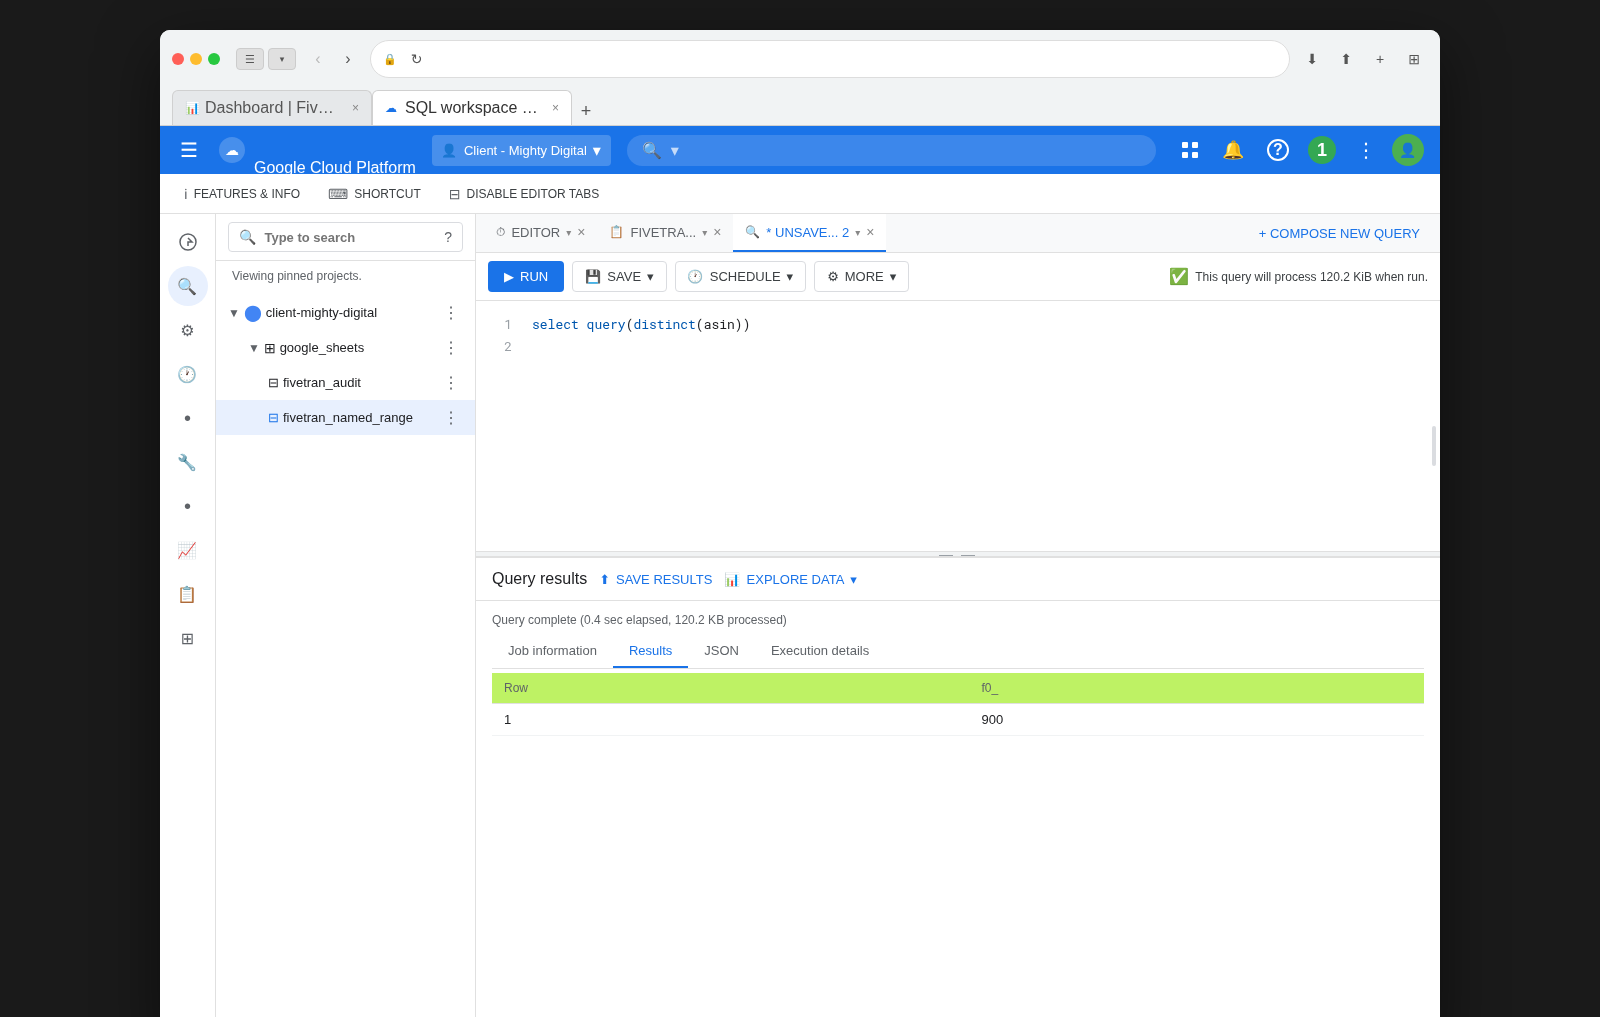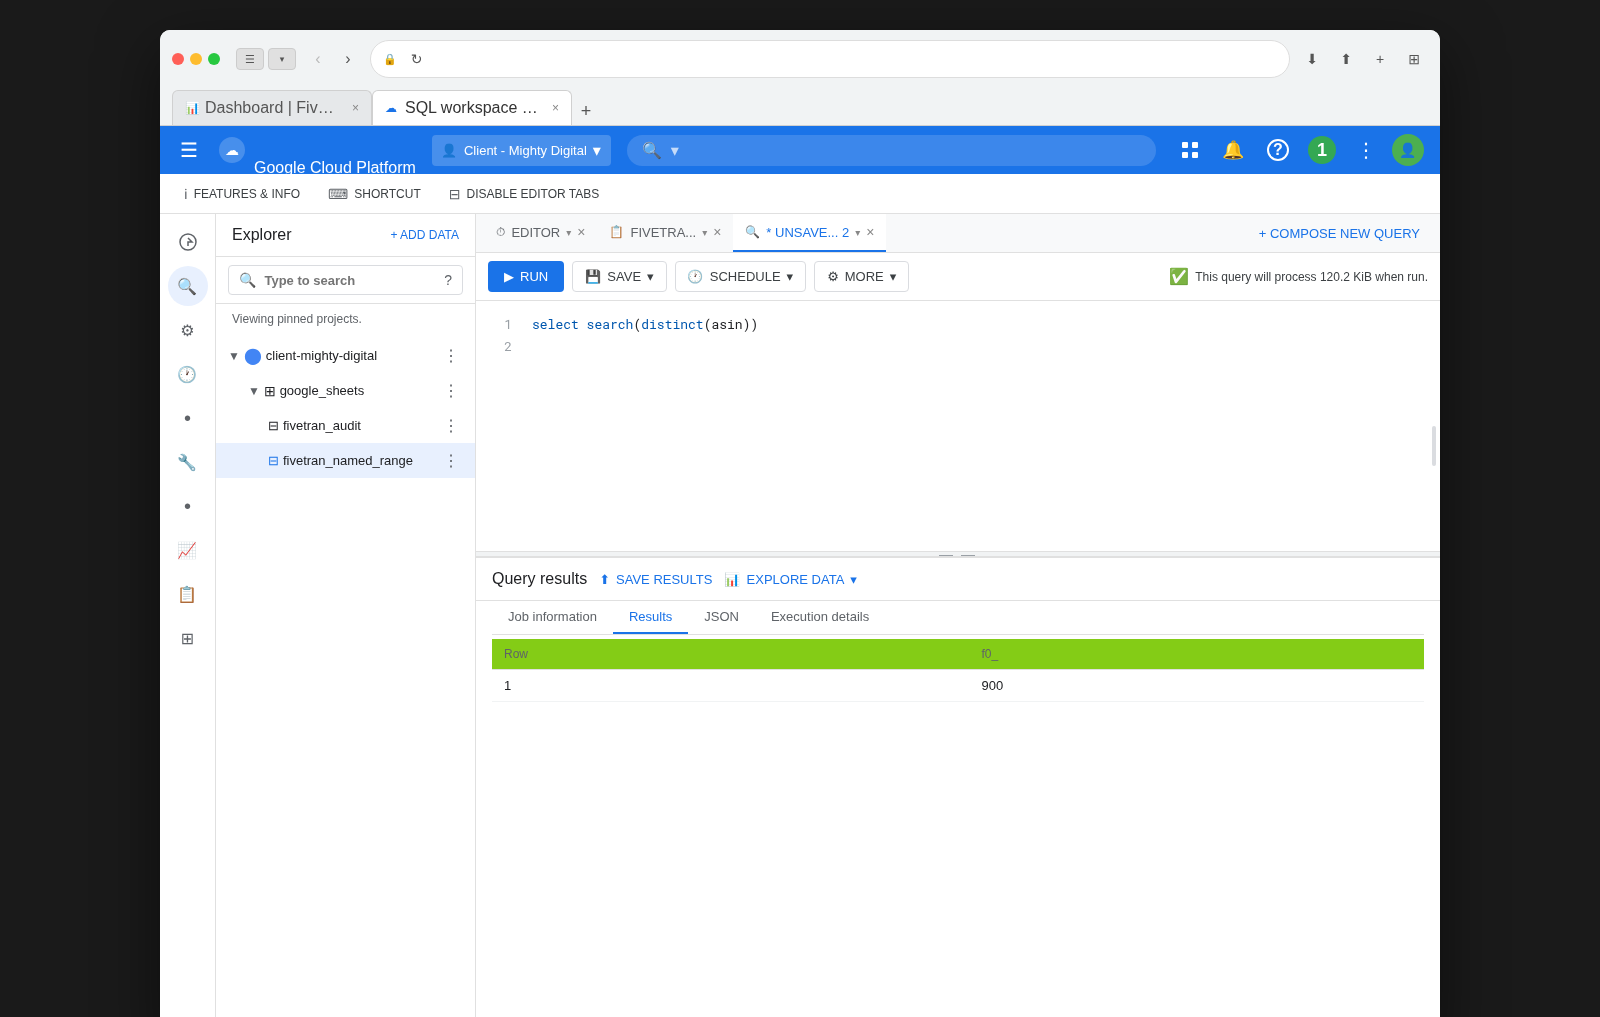--- a/index.html
+++ b/index.html
@@ -409,21 +409,21 @@
       border-bottom: 2px solid transparent;
     }
     .results-tab.active { color: #1a73e8; border-bottom-color: #1a73e8; }
     .results-table { width: 100%; border-collapse: collapse; margin-top: 4px; }
     .results-table th {
       text-align: left;
       padding: 8px 12px;
       font-size: 12px;
       font-weight: 500;
       color: #5f6368;
-      background: #84cc16;
+      background: #bef264;
       border-bottom: 1px solid #e0e0e0;
     }
     .results-table td {
       padding: 8px 12px;
       font-size: 13px;
       color: #202124;
       border-bottom: 1px solid #f1f3f4;
     }
 
     
@@ -595,26 +595,20 @@
       </div>
       <div class="sidebar-icon-btn">
         <span style="font-size:16px;">📋</span>
       </div>
       <div class="sidebar-icon-btn">
         <span style="font-size:16px;">⊞</span>
       </div>
     </div>
 
     <div class="explorer-panel">
-      <div class="explorer-header">
-        <span class="explorer-title">Explorer</span>
-        <button class="add-data-btn">
-          <span>+ ADD DATA</span>
-        </button>
-      </div>
 
       <div class="explorer-search">
         <div class="explorer-search-input">
           <span class="explorer-search-icon">🔍</span>
           <input style="border: none; outline: none; font-size: 13px; color: rgb(95, 99, 104); width: 100%; background: transparent;" placeholder="Type to search">
           <span style="color:#5f6368; font-size:14px; cursor:pointer;">?</span>
         </div>
       </div>
 
       <div class="explorer-info">
@@ -713,21 +707,21 @@
         <div class="query-info">
           <span class="query-info-icon">✅</span>
           <span>This query will process 120.2 KiB when run.</span>
         </div>
       </div>
 
       <div class="code-editor">
         <div class="code-line">
           <span class="line-num">1</span>
           <span class="code-content">
-            <span class="code-keyword">select </span><span class="code-function">search</span><span>(</span><span class="code-keyword">distinct</span><span>(asin))</span>
+            <span class="code-keyword">select </span><span class="code-function">query</span><span>(</span><span class="code-keyword">distinct</span><span>(asin))</span>
           </span>
         </div>
         <div class="code-line">
           <span class="line-num">2</span>
         </div>
         <div class="code-scrollbar-indicator"></div>
       </div>
 
       <div class="resize-handle">
         <span class="resize-dots">— —</span>
@@ -741,20 +735,23 @@
             <span>SAVE RESULTS</span>
           </button>
           <button class="results-action-btn">
             <span>📊</span>
             <span>EXPLORE DATA</span>
             <span>▾</span>
           </button>
         </div>
 
         <div class="results-body">
+          <div class="results-meta">
+            <span>Query complete (0.4 sec elapsed, 120.2 KB processed)</span>
+          </div>
 
           <div class="results-tabs">
             <div class="results-tab">
               <span>Job information</span>
             </div>
             <div class="results-tab active">
               <span>Results</span>
             </div>
             <div class="results-tab">
               <span>JSON</span>

